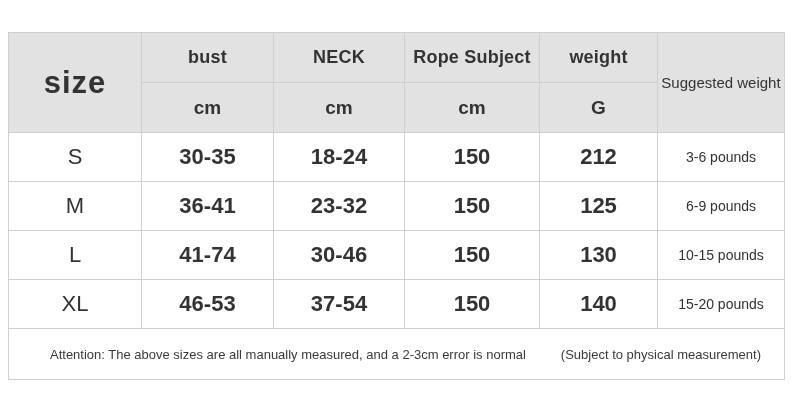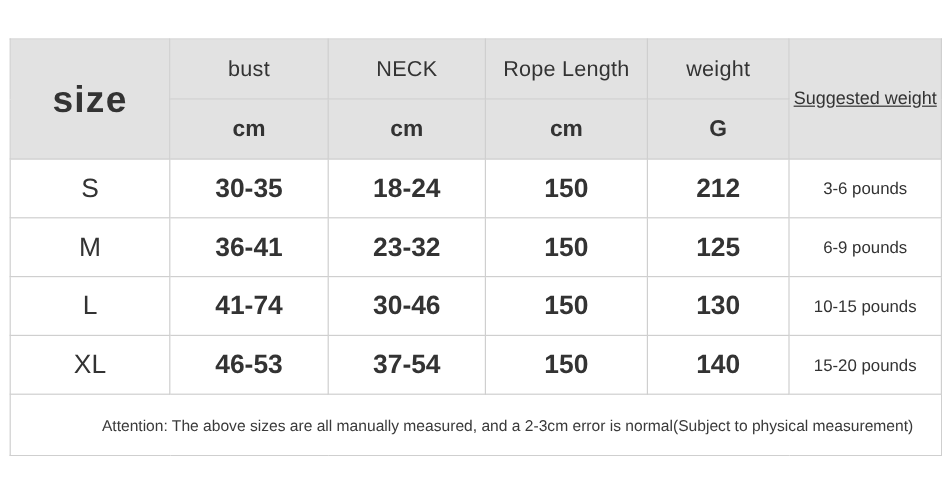--- a/index.html
+++ b/index.html
@@ -44,38 +44,37 @@
   col.c-neck   { width: 131px; }
   col.c-rope   { width: 135px; }
   col.c-weight { width: 118px; }
   col.c-sugg   { width: 127px; }
 
   .hdr {
     background: #e2e2e2;
   }
   .hdr-title {
     font-size: 18px;
-    font-weight: 400;
+    font-weight: 700;
     height: 47px;
     letter-spacing: 0.2px;
   }
   .hdr-unit {
     font-size: 19px;
     font-weight: 700;
     height: 47px;
   }
   .size-cell {
     font-size: 31px;
     font-weight: 700;
     letter-spacing: 1px;
   }
   .sugg-cell {
     font-size: 15px;
     font-weight: 400;
-    text-decoration: underline;
   }
   .row-label {
     font-size: 22px;
     font-weight: 400;
     height: 46px;
   }
   .row-val {
     font-size: 22px;
     font-weight: 700;
     height: 46px;
@@ -87,21 +86,21 @@
   }
   .note-row td {
     height: 48px;
     border: 1px solid #cfcfcf;
     background: #ffffff;
     position: relative;
   }
   .note-inner {
     display: flex;
     align-items: center;
-    justify-content: flex-end;
+    justify-content: space-between;
     padding: 0 22px 0 40px;
     font-size: 13px;
     color: #3a3a3a;
   }
   .note-left { text-align: left; }
   .note-right { text-align: right; }
 </style>
 </head>
 <body>
 
@@ -114,21 +113,21 @@
         <col class="c-neck">
         <col class="c-rope">
         <col class="c-weight">
         <col class="c-sugg">
       </colgroup>
       <tbody>
         <tr>
           <td class="hdr size-cell" rowspan="2">size</td>
           <td class="hdr hdr-title">bust</td>
           <td class="hdr hdr-title">NECK</td>
-          <td class="hdr hdr-title">Rope Length</td>
+          <td class="hdr hdr-title">Rope Subject</td>
           <td class="hdr hdr-title">weight</td>
           <td class="hdr sugg-cell" rowspan="2">Suggested weight</td>
         </tr>
         <tr>
           <td class="hdr hdr-unit">cm</td>
           <td class="hdr hdr-unit">cm</td>
           <td class="hdr hdr-unit">cm</td>
           <td class="hdr hdr-unit">G</td>
         </tr>
 

